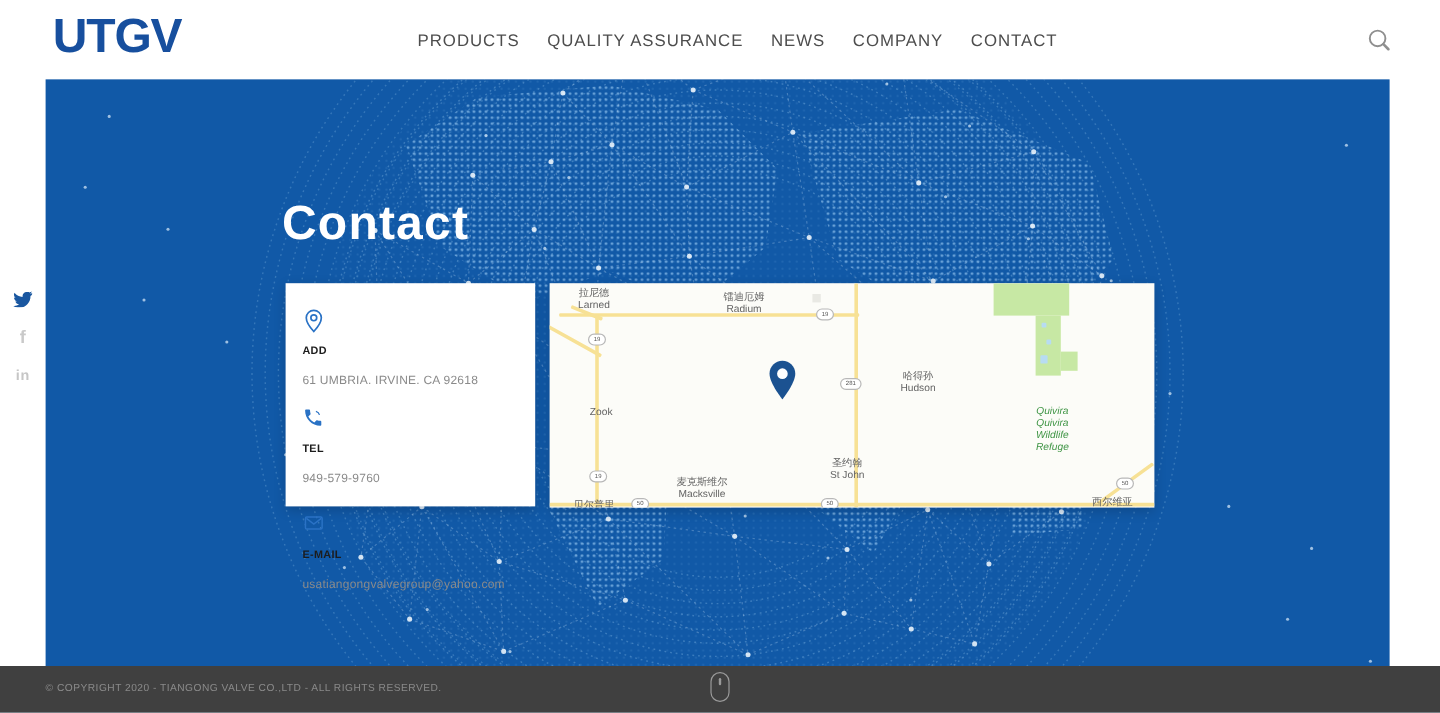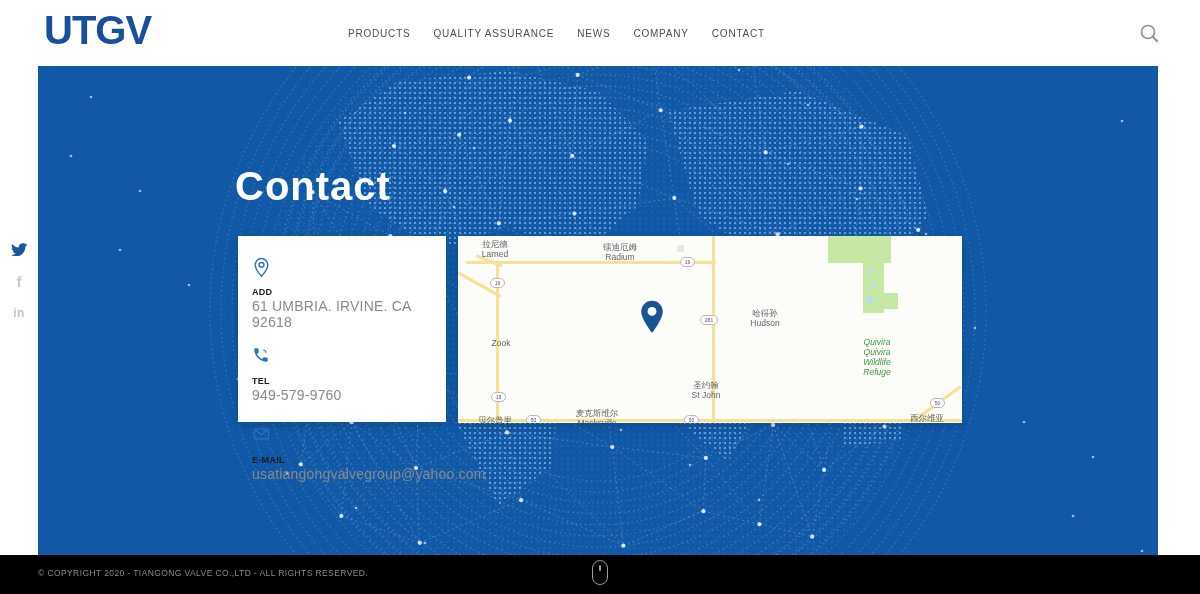--- a/index.html
+++ b/index.html
@@ -4,52 +4,52 @@
 <style>
   html,body{margin:0;padding:0;}
   body{
     width:1200px;height:594px;position:relative;overflow:hidden;
     background:#ffffff;font-family:"Liberation Sans",sans-serif;
   }
   
   .header{position:absolute;left:0;top:0;width:1200px;height:66px;background:#fff;z-index:5;}
   .logo{position:absolute;left:44px;top:8px;font-size:40px;font-weight:800;letter-spacing:-1px;color:#174f9e;cursor:pointer;}
   .nav{position:absolute;left:348px;top:0;height:66px;display:flex;align-items:center;gap:23px;}
-  .nav-item{font-size:10px;color:#4d4d4d;letter-spacing:.8px;cursor:pointer;white-space:nowrap;}
+  .nav-item{font-size:14px;color:#4d4d4d;letter-spacing:.8px;cursor:pointer;white-space:nowrap;}
   .search{position:absolute;right:40px;top:23px;width:21px;height:21px;cursor:pointer;}
   
   .social{position:absolute;left:0;top:66px;width:38px;height:489px;z-index:6;}
   .soc{position:absolute;left:0;width:38px;text-align:center;cursor:pointer;}
   .soc-f{top:207px;font-size:15px;font-weight:bold;color:#c9c9c9;}
   .soc-in{top:240px;font-size:12px;font-weight:bold;color:#c6c6c6;letter-spacing:.5px;}
   .soc-tw{top:176px;}
   
   .hero{position:absolute;left:38px;top:66px;width:1120px;height:489px;background:#1159a7;overflow:hidden;z-index:1;}
   .hero-title{position:absolute;left:197px;top:98px;font-size:40px;font-weight:800;color:#ffffff;letter-spacing:1px;z-index:3;}
   
   .card{position:absolute;left:200px;top:170px;width:208px;height:186px;background:#fff;z-index:4;box-shadow:0 3px 10px rgba(0,0,0,.18);}
   .card-company{margin:21px 14px 0 18px;font-size:10.5px;font-weight:bold;color:#131313;letter-spacing:.2px;}
   .crow{display:flex;margin-left:14px;margin-right:8px;flex-direction:column;}
   .crow-1{margin-top:20px;}.crow-2{margin-top:15px;}.crow-3{margin-top:21px;}
   .crow .cicon{width:30px;flex:0 0 30px;padding-top:1px;}
   .clabel{font-size:9px;font-weight:bold;color:#1c1c1c;letter-spacing:.3px;}
-  .cvalue{font-size:14px;color:#8a8a8a;margin-top:1px;letter-spacing:.2px;}
+  .cvalue{font-size:10px;color:#8a8a8a;margin-top:15px;letter-spacing:.2px;}
   
   .map{position:absolute;left:420px;top:170px;width:504px;height:187px;background:#fcfcf8;overflow:hidden;z-index:4;box-shadow:0 3px 10px rgba(0,0,0,.18);cursor:grab;}
   .road{position:absolute;background:#f7e195;border-radius:1px;}
   .green{position:absolute;background:#c7e8a4;}
   .lake{position:absolute;background:#b7dcf2;width:4px;height:4px;border-radius:1px;}
   .gsq{position:absolute;left:219px;top:9px;width:7px;height:7px;background:#e9e9e4;}
   .shield{position:absolute;background:#fff;border:1px solid #b8b8b8;border-radius:5px;
     font-size:5px;color:#555;line-height:8px;text-align:center;width:13px;height:8px;}
   .mlabel{position:absolute;transform:translateX(-50%);text-align:center;font-size:8.5px;line-height:10px;color:#636363;white-space:nowrap;}
   .poi{position:absolute;transform:translateX(-50%);text-align:center;font-size:8.5px;line-height:10px;color:#3f9545;font-style:italic;white-space:nowrap;margin-top:33px;}
   .marker{position:absolute;left:180px;top:63px;width:28px;height:36px;cursor:pointer;}
   
-  .footer{position:absolute;left:0;top:555px;width:1200px;height:39px;background:#000000;z-index:5;}
+  .footer{position:absolute;left:0;top:555px;width:1200px;height:39px;background:#404040;z-index:5;}
   .copyright{position:absolute;left:38px;top:13px;font-size:8.5px;color:#8a8a8a;letter-spacing:.4px;}
   .mouse{position:absolute;left:592px;top:5px;width:14px;height:23px;border:1.5px solid #9a9a9a;border-radius:9px;}
   .mouse .wheel{position:absolute;left:50%;top:4px;width:1.5px;height:6px;margin-left:-1px;background:#9a9a9a;border-radius:1px;}
 </style>
 </head>
 <body>
 
 <div class="header">
   <div class="logo">UTGV</div>
   <div class="nav">
@@ -444,21 +444,21 @@
         <div>Hudson</div>
       </div>
     <div class="mlabel" style="left:43px;top:102px;">
       <div></div>
         <div>Zook</div>
       </div>
     <div class="mlabel" style="left:248px;top:144px;">
       <div>圣约翰</div>
         <div>St John</div>
       </div>
-    <div class="mlabel" style="left:127px;top:172px;margin-left:12px;">
+    <div class="mlabel" style="left:127px;top:160px;">
       <div>麦克斯维尔</div>
         <div>Macksville</div>
       </div>
     <div class="mlabel" style="left:37px;top:179px;">
       <div>贝尔普里</div>
         <div></div>
       </div>
     <div class="mlabel" style="left:348px;top:173px;margin-top:36px;">
       <div>斯塔福德</div>
         <div>Stafford</div>

